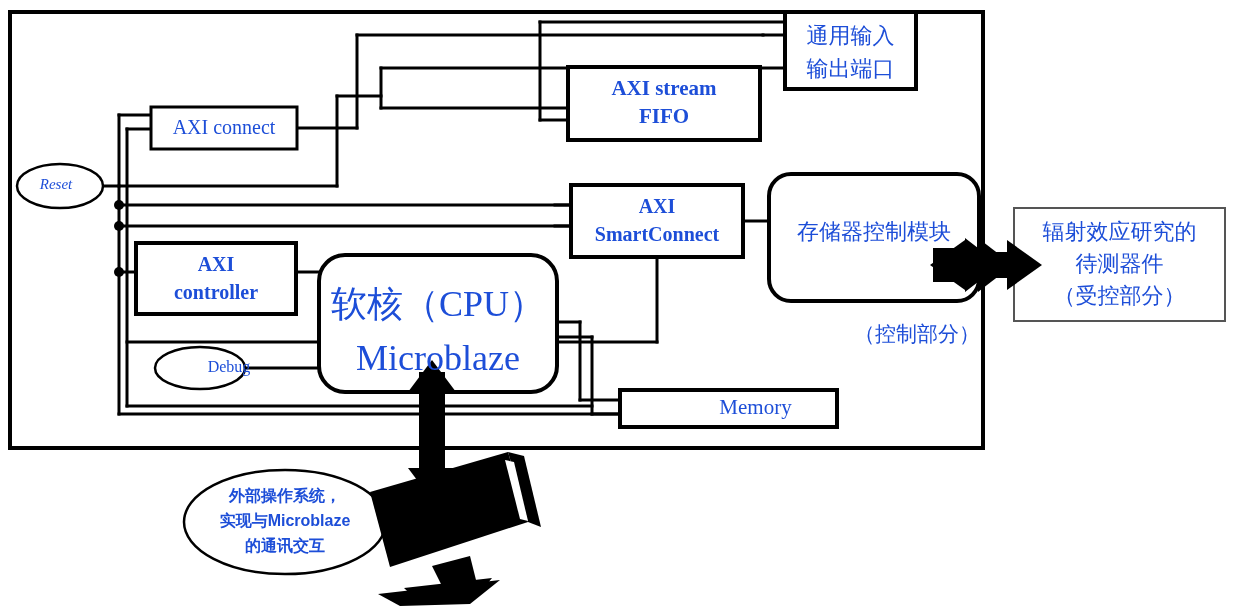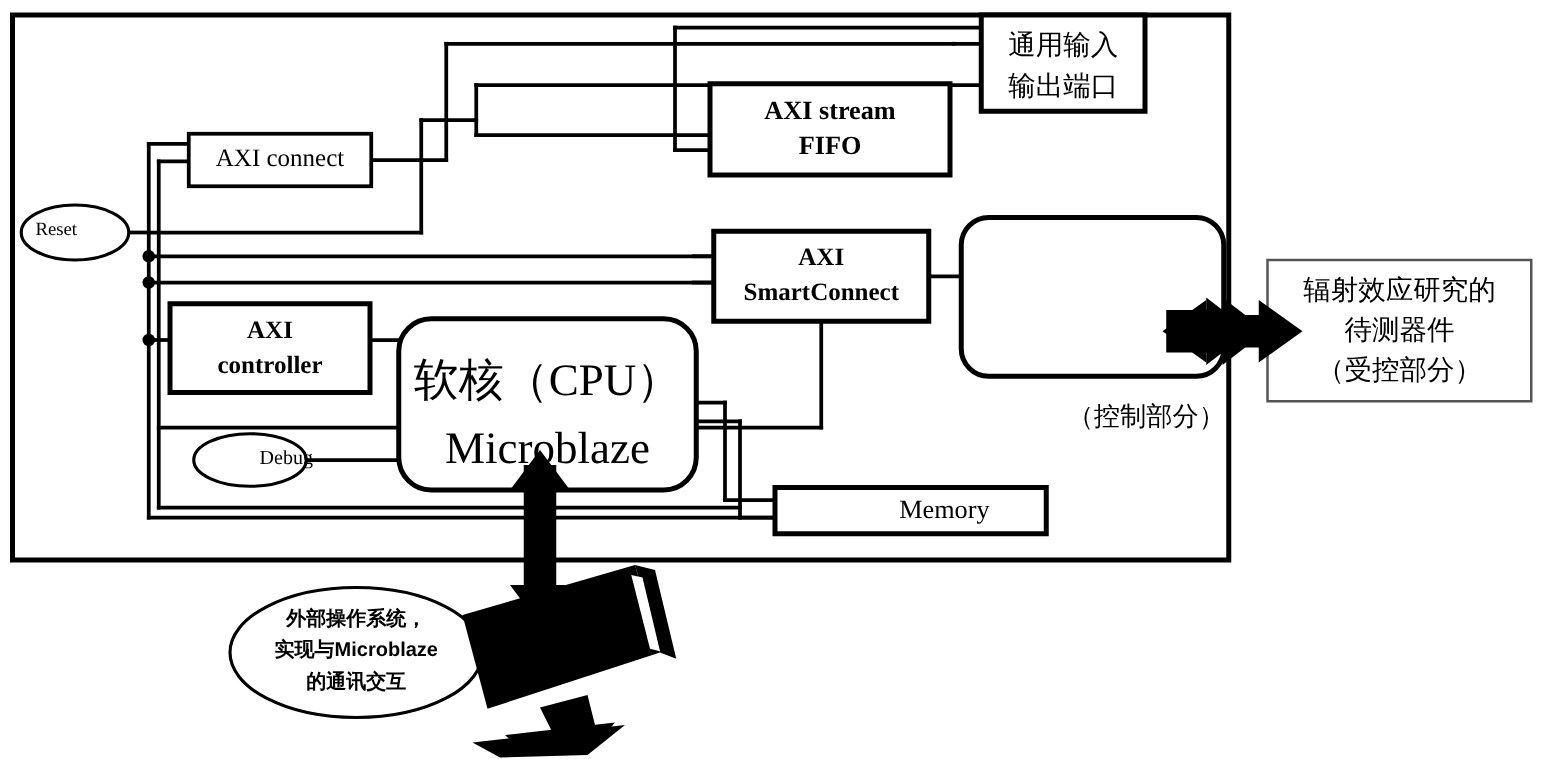--- a/index.html
+++ b/index.html
@@ -18,21 +18,21 @@
   #svgroot {
     position: absolute;
     left: 0;
     top: 0;
     width: 1240px;
     height: 607px;
   }
   .lbl {
     position: absolute;
     text-align: center;
-    color: #000000;
+    color: #1d4ed8;
     line-height: 1.12;
     white-space: pre-line;
     pointer-events: none;
   }
   .serif { font-family: "Liberation Serif", "DejaVu Serif", serif; }
   .sans  { font-family: "Liberation Sans", "DejaVu Sans", sans-serif; }
   .bold  { font-weight: bold; }
 </style>
 </head>
 <body>
@@ -166,34 +166,35 @@
 
   <div class="lbl serif bold" style="left:568px; top:74px; width:192px; font-size:21px; line-height:1.35;">AXI stream
 FIFO</div>
 
   <div class="lbl sans" style="left:785px; top:19px; width:131px; font-size:22px; line-height:1.5;">通用输入
 输出端口</div>
 
   <div class="lbl serif bold" style="left:571px; top:192px; width:172px; font-size:20px; line-height:1.42;">AXI
 SmartConnect</div>
 
+  <div class="lbl sans" style="left:769px; top:220px; width:210px; font-size:22px;">存储器控制模块</div>
 
   <div class="lbl serif bold" style="left:136px; top:250px; width:160px; font-size:20px; line-height:1.4;">AXI
 controller</div>
 
   <div class="lbl serif" style="left:319px; top:277px; width:238px; font-size:36px; line-height:1.5;">软核（CPU）
 Microblaze</div>
 
   <div class="lbl serif" style="left:647px; top:396px; width:217px; font-size:21px;">Memory</div>
 
   <div class="lbl sans" style="left:1014px; top:216px; width:211px; font-size:22px; line-height:1.45;">辐射效应研究的
 待测器件
 （受控部分）</div>
 
-  <div class="lbl serif" style="left:2px; top:176px; width:86px; font-size:15px;">Reset</div>
+  <div class="lbl serif" style="left:13px; top:176px; width:86px; font-size:15px;font-style:italic;">Reset</div>
 
   <div class="lbl serif" style="left:155px; top:358px; width:90px; font-size:16px;padding-left:29px;">Debug</div>
 
   <div class="lbl sans bold" style="left:192px; top:484px; width:186px; font-size:16px; line-height:1.55;">外部操作系统，
 实现与Microblaze
 的通讯交互</div>
 
   <div class="lbl sans" style="left:770px; top:322px; width:210px; font-size:21px;text-align:right;">（控制部分）</div>
 
 </div>

